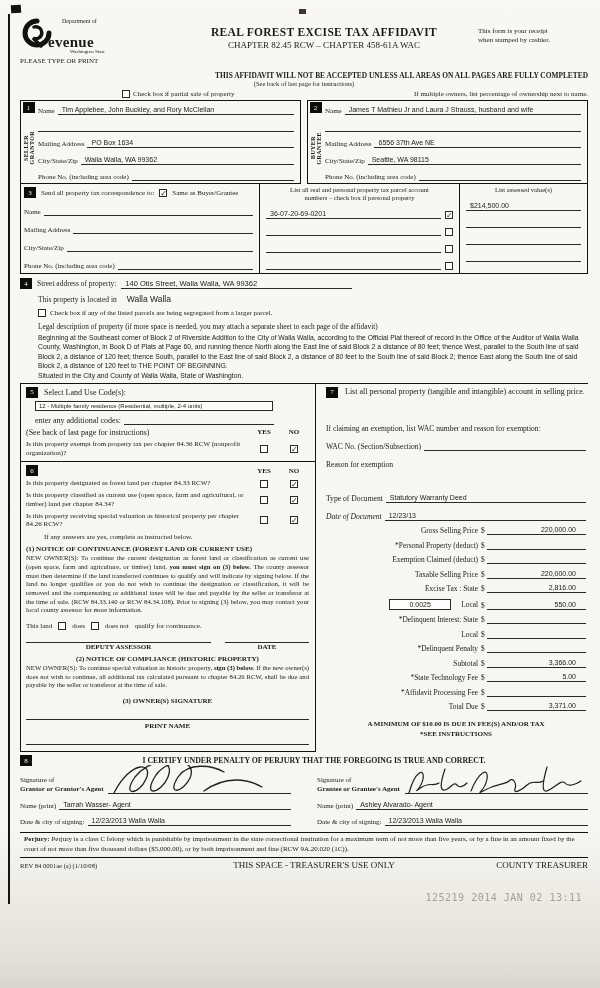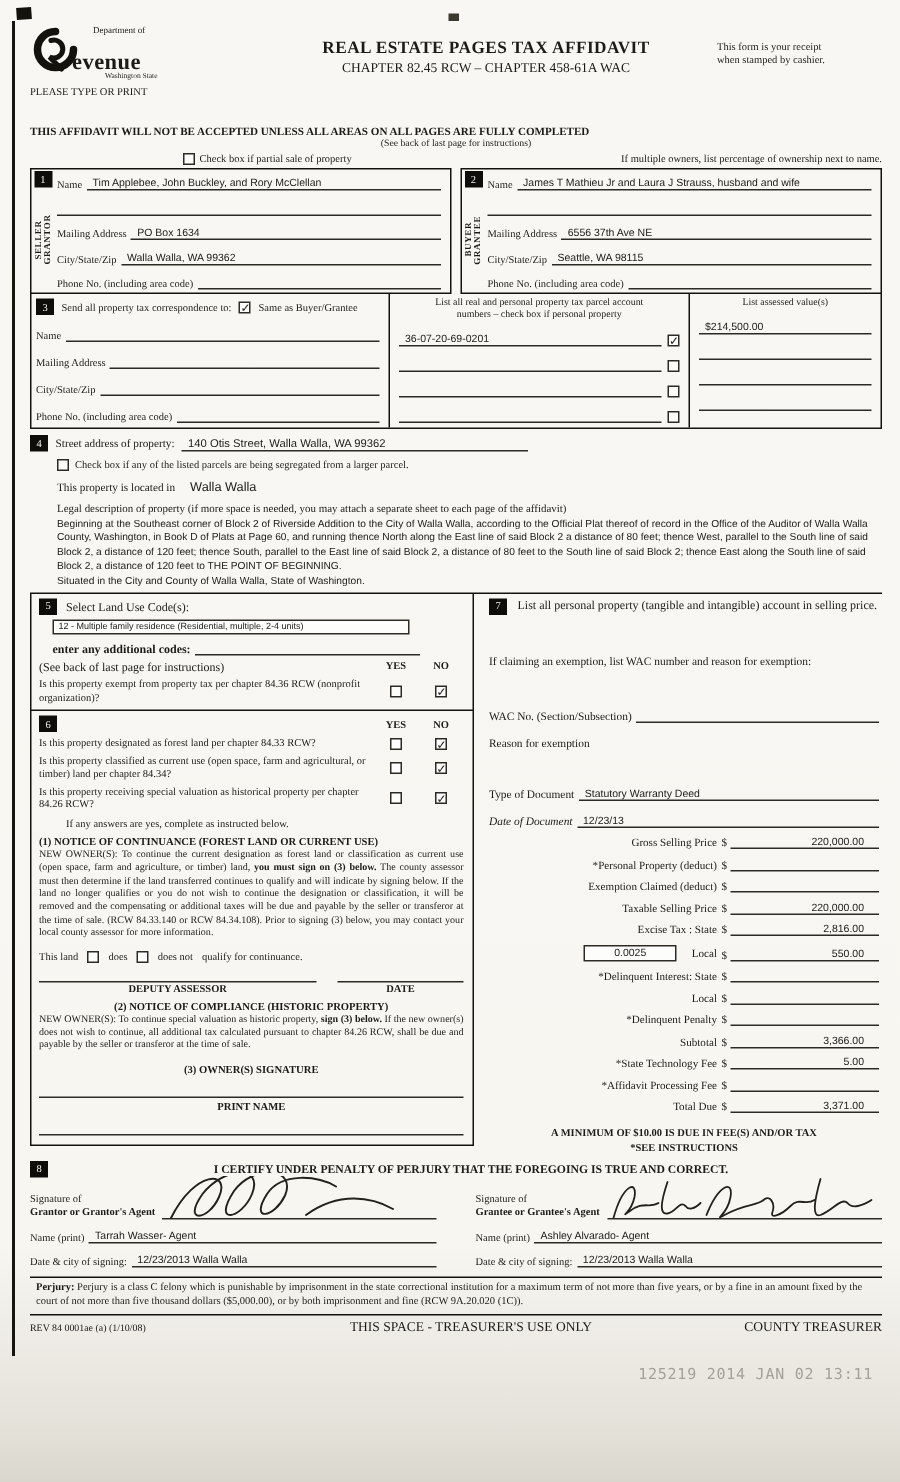--- a/index.html
+++ b/index.html
@@ -31,21 +31,21 @@
   .logo-row { display:flex; align-items:flex-start; }
   .logo-txt { margin-left:-6px; }
   .logo-dept { font-size:6px; margin-left:14px; }
   .logo-rev { font-size:15px; font-weight:bold; letter-spacing:.3px; line-height:13px;margin-top:12px; }
   .logo-ws { font-size:5px; margin-left:22px; }
   .type-print { font-size:7px; margin-top:3px; }
   .hdr-c { flex:1; text-align:center; padding-top:8px; }
   .title { font-size:11.5px; font-weight:bold; letter-spacing:.3px; }
   .subtitle { font-size:9px; margin-top:2px; }
   .hdr-r { width:110px; font-size:7px; line-height:1.35; padding-top:9px; }
-  .warn { text-align:left; font-size:7.4px; font-weight:bold; margin-top:18px; }
+  .warn { text-align:right; font-size:7.4px; font-weight:bold; margin-top:6px; }
   .seeback { text-align:center; font-size:6.5px; }
 
   .partial-row { display:flex; justify-content:space-between; margin:3px 0 2px 78px; align-items:center;padding-left:24px; }
 
   
   .party-row { display:flex; gap:6px; }
   .party-box { flex:1; border:1.2px solid #14120d; display:flex; position:relative; min-height:84px; }
   .strip { width:15px; display:flex; flex-direction:column; align-items:center; padding-top:1px; }
   .vlabels { display:flex; flex:1; align-items:center; justify-content:center; gap:0; }
   .vlabels span { writing-mode:vertical-rl; transform:rotate(180deg); font-size:6px; font-weight:bold; letter-spacing:.4px; }
@@ -137,21 +137,21 @@
       </svg>
       <div class="logo-txt">
         <div class="logo-dept">Department of</div>
         <div class="logo-rev">evenue</div>
         <div class="logo-ws">Washington State</div>
       </div>
     </div>
     <div class="type-print">PLEASE TYPE OR PRINT</div>
   </div>
   <div class="hdr-c">
-    <div class="title">REAL ESTATE PAGES TAX AFFIDAVIT</div>
+    <div class="title">REAL FOREST EXCISE TAX AFFIDAVIT</div>
     <div class="subtitle">CHAPTER 82.45 RCW – CHAPTER 458-61A WAC</div>
   </div>
   <div class="hdr-r">
     <div>This form is your receipt</div>
     <div>when stamped by cashier.</div>
   </div>
 </div>
 <div class="warn">THIS AFFIDAVIT WILL NOT BE ACCEPTED UNLESS ALL AREAS ON ALL PAGES ARE FULLY COMPLETED</div>
 <div class="seeback">(See back of last page for instructions)</div>
 
@@ -290,44 +290,44 @@
   </div>
 </div>
 
 <div class="s4">
   <div class="rowc" style="gap:5px;">
     <span class="numbox">4</span>
     <span style="font-size:7.5px;">Street address of property:</span>
     <span class="ul" style="max-width:330px;"><span class="fv" style="font-size:7.5px;">140 Otis Street, Walla Walla, WA 99362</span></span>
     <span style="flex:1;"></span>
   </div>
+  <div class="rowc" style="margin:5px 0 0 18px; gap:6px;">
+    <span style="font-size:7.5px;">This property is located in</span>
+    <span class="fv" style="font-size:8.5px;">Walla Walla</span>
+  </div>
   <div class="rowc" style="margin:5px 0 0 18px; gap:4px;">
     <span class="cb"></span>
     <span>Check box if any of the listed parcels are being segregated from a larger parcel.</span>
-  </div>
-  <div class="rowc" style="margin:5px 0 0 18px; gap:6px;">
-    <span style="font-size:7.5px;">This property is located in</span>
-    <span class="fv" style="font-size:8.5px;">Walla Walla</span>
   </div>
   <div style="margin:5px 0 0 18px; font-size:7.3px;">Legal description of property (if more space is needed, you may attach a separate sheet to each page of the affidavit)</div>
   <div class="legal">Beginning at the Southeast corner of Block 2 of Riverside Addition to the City of Walla Walla, according to the Official Plat thereof of record in the Office of the Auditor of Walla Walla County, Washington, in Book D of Plats at Page 60, and running thence North along the East line of said Block 2 a distance of 80 feet; thence West, parallel to the South line of said Block 2, a distance of 120 feet; thence South, parallel to the East line of said Block 2, a distance of 80 feet to the South line of said Block 2; thence East along the South line of said Block 2, a distance of 120 feet to THE POINT OF BEGINNING.</div>
   <div class="legal" style="margin-top:0;">Situated in the City and County of Walla Walla, State of Washington.</div>
 </div>
 
 <div class="twocol">
   <div class="leftcol">
 
     <div class="sbox">
       <div class="rowc" style="gap:6px;">
         <span class="numbox">5</span>
         <span style="font-size:8px;">Select Land Use Code(s):</span>
       </div>
       <div class="codebox">12 - Multiple family residence (Residential, multiple, 2-4 units)</div>
       <div class="frow" style="margin-left:9px;">
-        <span class="lbl" style="font-size:8px;font-weight:bold;">enter any additional codes:</span>
+        <span class="lbl" style="font-size:8px;">enter any additional codes:</span>
         <span class="ul" style="max-width:150px;"></span>
       </div>
       <div class="rowc" style="margin-top:3px;">
         <span style="flex:1; font-size:8px;">(See back of last page for instructions)</span>
         <span class="yn-hdr">
             <span>YES</span>
             <span>NO</span>
           </span>
       </div>
       <div class="qrow">
@@ -405,21 +405,21 @@
     </div>
   </div>
 
   <div class="rightcol">
     <div class="row" style="gap:7px;">
       <span class="numbox">7</span>
       <span style="flex:1; font-size:8px; line-height:1.35;">List all  personal property (tangible and intangible) account in selling price.</span>
     </div>
     <div style="height:26px;"></div>
     <div style="font-size:7.6px;">If claiming an exemption, list WAC number and reason for exemption:</div>
-    <div class="frow" style="margin-top:25px;align-items:flex-end;">
+    <div class="frow" style="margin-top:6px;align-items:flex-end;">
       <span class="lbl" style="font-size:7.6px;">WAC No. (Section/Subsection)</span>
       <span class="ul"><span class="fv"></span></span>
     </div>
     <div style="font-size:7.6px; margin-top:9px;">Reason for exemption</div>
     <div style="height:22px;"></div>
     <div class="frow">
       <span class="lbl" style="font-size:7.6px;">Type of Document</span>
       <span class="ul"><span class="fv">Statutory Warranty Deed</span></span>
     </div>
     <div class="frow" style="margin-top:6px;">

